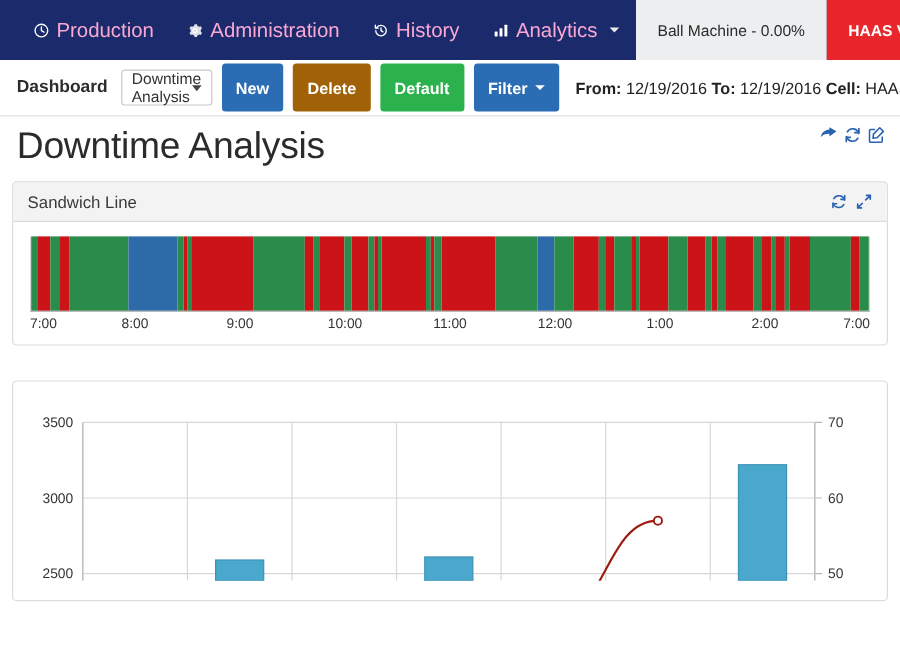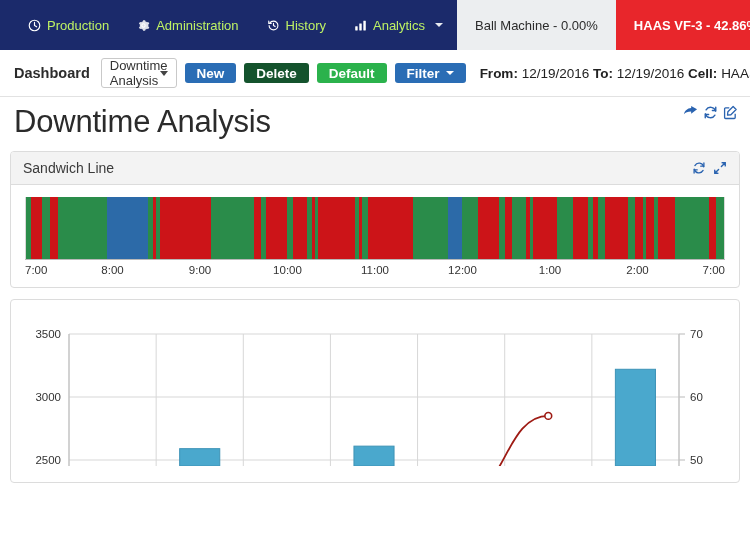--- a/index.html
+++ b/index.html
@@ -23,22 +23,22 @@
   .nav-left {
     display: flex;
     align-items: stretch;
     padding-left: 14px;
   }
   .nav-item {
     display: flex;
     align-items: center;
     gap: 6px;
     padding: 0 14px;
-    color: #bef264;
-    font-size: 13px;
+    color: #f9a8d4;
+    font-size: 17px;
     white-space: nowrap;
     cursor: pointer;
   }
   .nav-item .lbl { line-height: 1; }
   .caret {
     width: 0; height: 0;
     border-left: 4px solid transparent;
     border-right: 4px solid transparent;
     border-top: 4px solid #ffffff;
     margin-left: 4px;
@@ -103,35 +103,35 @@
   }
   .select .sel-caret {
     position: absolute;
     right: 8px;
     width: 0; height: 0;
     border-left: 4px solid transparent;
     border-right: 4px solid transparent;
     border-top: 5px solid #444;
   }
   .btn {
-    height: 20px;
+    height: 40px;
     border: none;
     border-radius: 3px;
     color: #fff;
     font-size: 13.5px;
     font-weight: bold;
     padding: 0 12px;
     cursor: pointer;
     display: flex;
     align-items: center;
     gap: 4px;
     font-family: "Liberation Sans", sans-serif;
   }
   .btn-new    { background: #2a6db5; }
-  .btn-delete { background: #14532d; }
+  .btn-delete { background: #a16207; }
   .btn-default{ background: #2bb24c; }
   .btn-filter { background: #2a6db5; }
   .btn .sel-caret {
     width: 0; height: 0;
     border-left: 4px solid transparent;
     border-right: 4px solid transparent;
     border-top: 4px solid #fff;
     margin-left: 2px;
   }
   .meta {
@@ -163,21 +163,21 @@
     right: 12px;
     top: 8px;
     display: flex;
     align-items: center;
     gap: 5px;
   }
   .head-actions .ico { cursor: pointer; color: #2a63b0; }
 
   
   .panel {
-    margin: 0 10px 11px 10px;
+    margin: 0 10px 29px 10px;
     border: 1px solid #dcdcdc;
     border-radius: 4px;
     background: #ffffff;
     overflow: hidden;
   }
   .panel-head {
     height: 33px;
     background: #f3f3f3;
     border-bottom: 1px solid #dcdcdc;
     display: flex;

